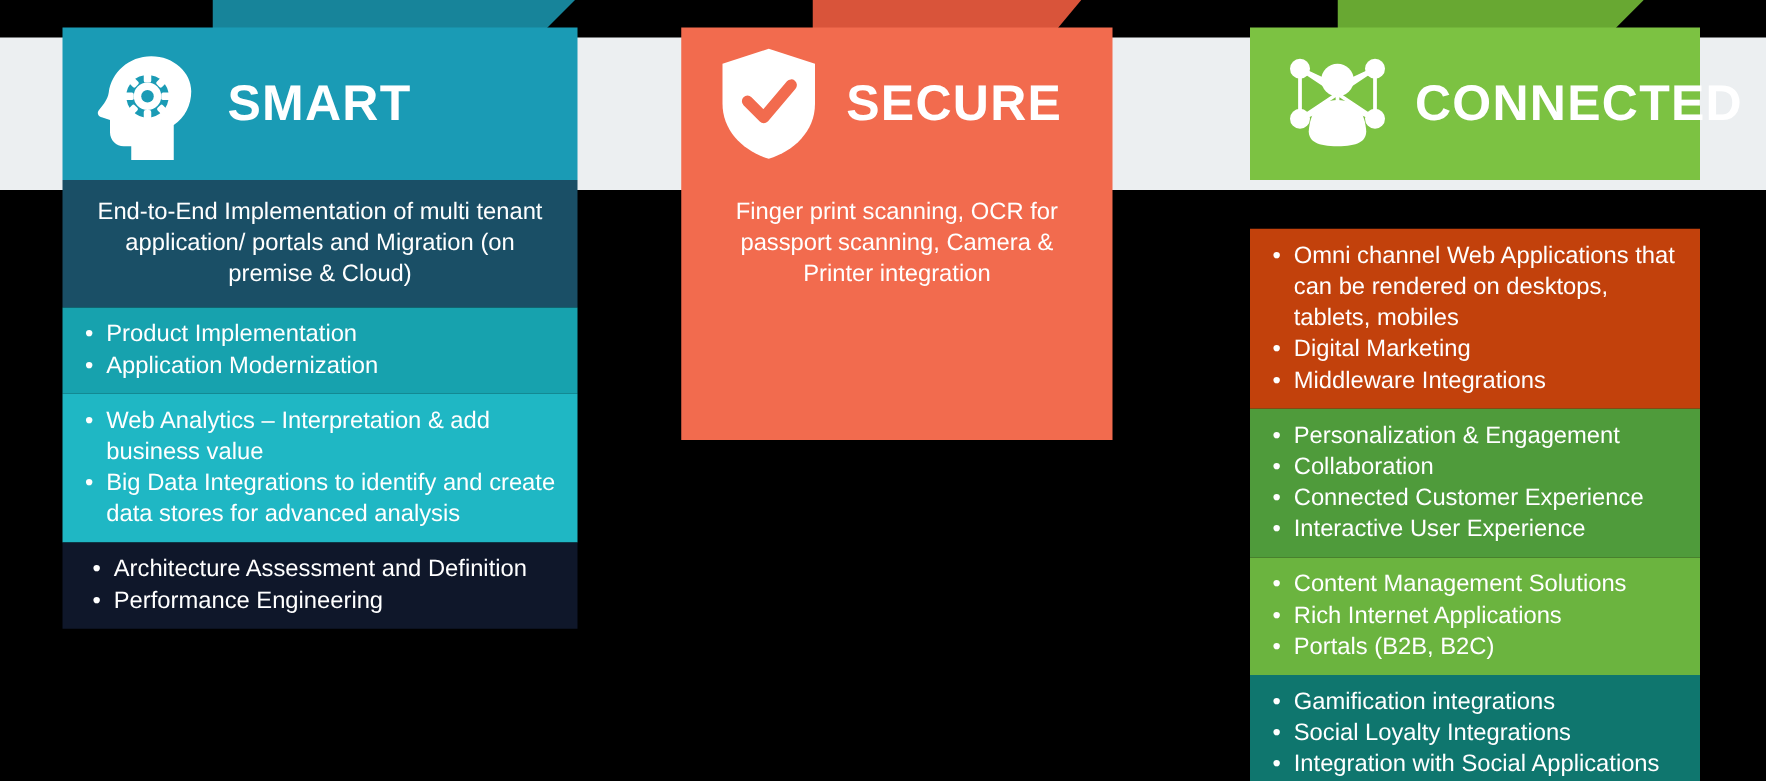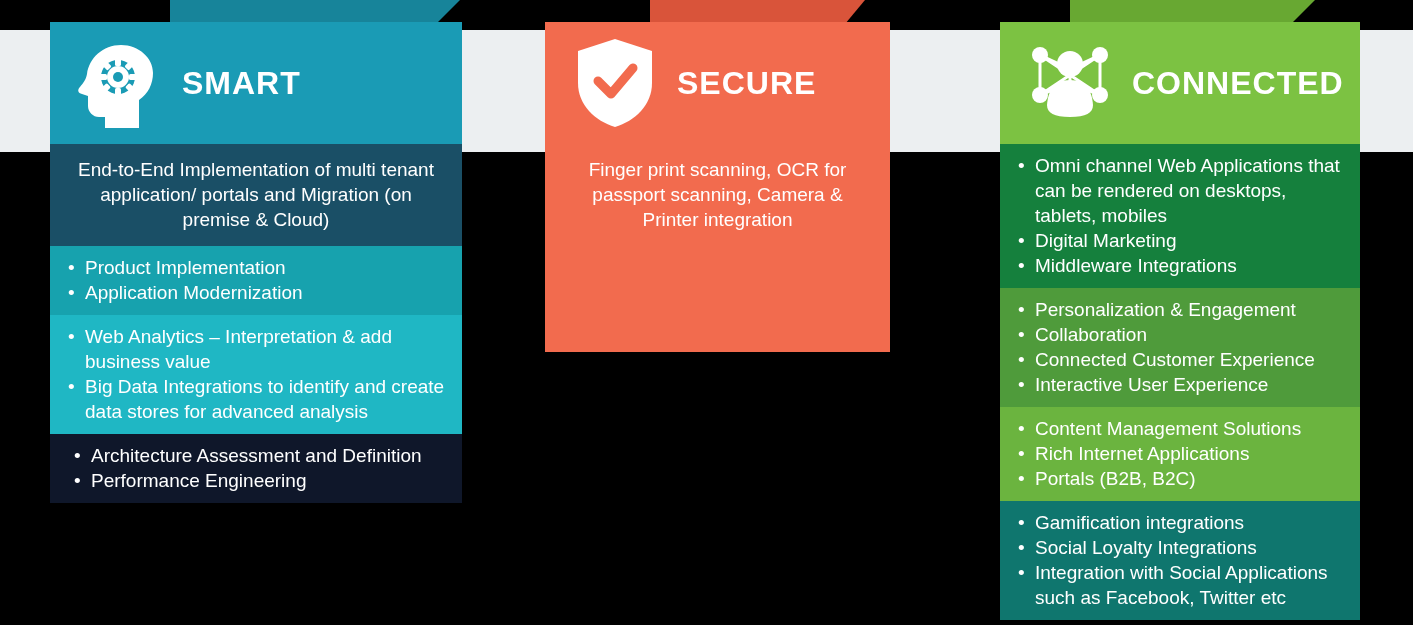--- a/index.html
+++ b/index.html
@@ -60,21 +60,21 @@
     height: 96px;
     flex: 0 0 96px;
     margin-left: 22px;
     display: flex;
     align-items: center;
     justify-content: center;
   }
   .header .ico svg { display: block; }
   .header .htitle {
     color: #ffffff;
-    font-size: 32px;
+    font-size: 40px;
     font-weight: bold;
     letter-spacing: 1px;
     margin-left: 14px;
   }
 
   .seg {
     box-sizing: border-box;
     padding: 9px 14px 10px 14px;
     color: #ffffff;
     font-size: 19px;
@@ -217,21 +217,21 @@
             <circle cx="16" cy="56" r="8"></circle>
             <circle cx="76" cy="56" r="8"></circle>
             <circle cx="46" cy="25" r="13"></circle>
             <path d="M46 41 C30 41 24 52 23 66 C23 74 30 78 46 78 C62 78 69 74 69 66 C68 52 62 41 46 41 Z"></path>
           </g>
         </svg>
       </div>
       <div class="htitle">CONNECTED</div>
     </div>
 
-    <div class="seg" style="background:#15803d;">
+    <div class="seg" style="background:#c2410c;margin-top:39px;">
       <ul class="bullets">
         <li>Omni channel Web Applications that can be rendered on desktops, tablets, mobiles</li>
         <li>Digital Marketing</li>
         <li>Middleware Integrations</li>
       </ul>
     </div>
 
     <div class="seg" style="background:#4f9b3b;">
       <ul class="bullets">
         <li>Personalization &amp; Engagement</li>

